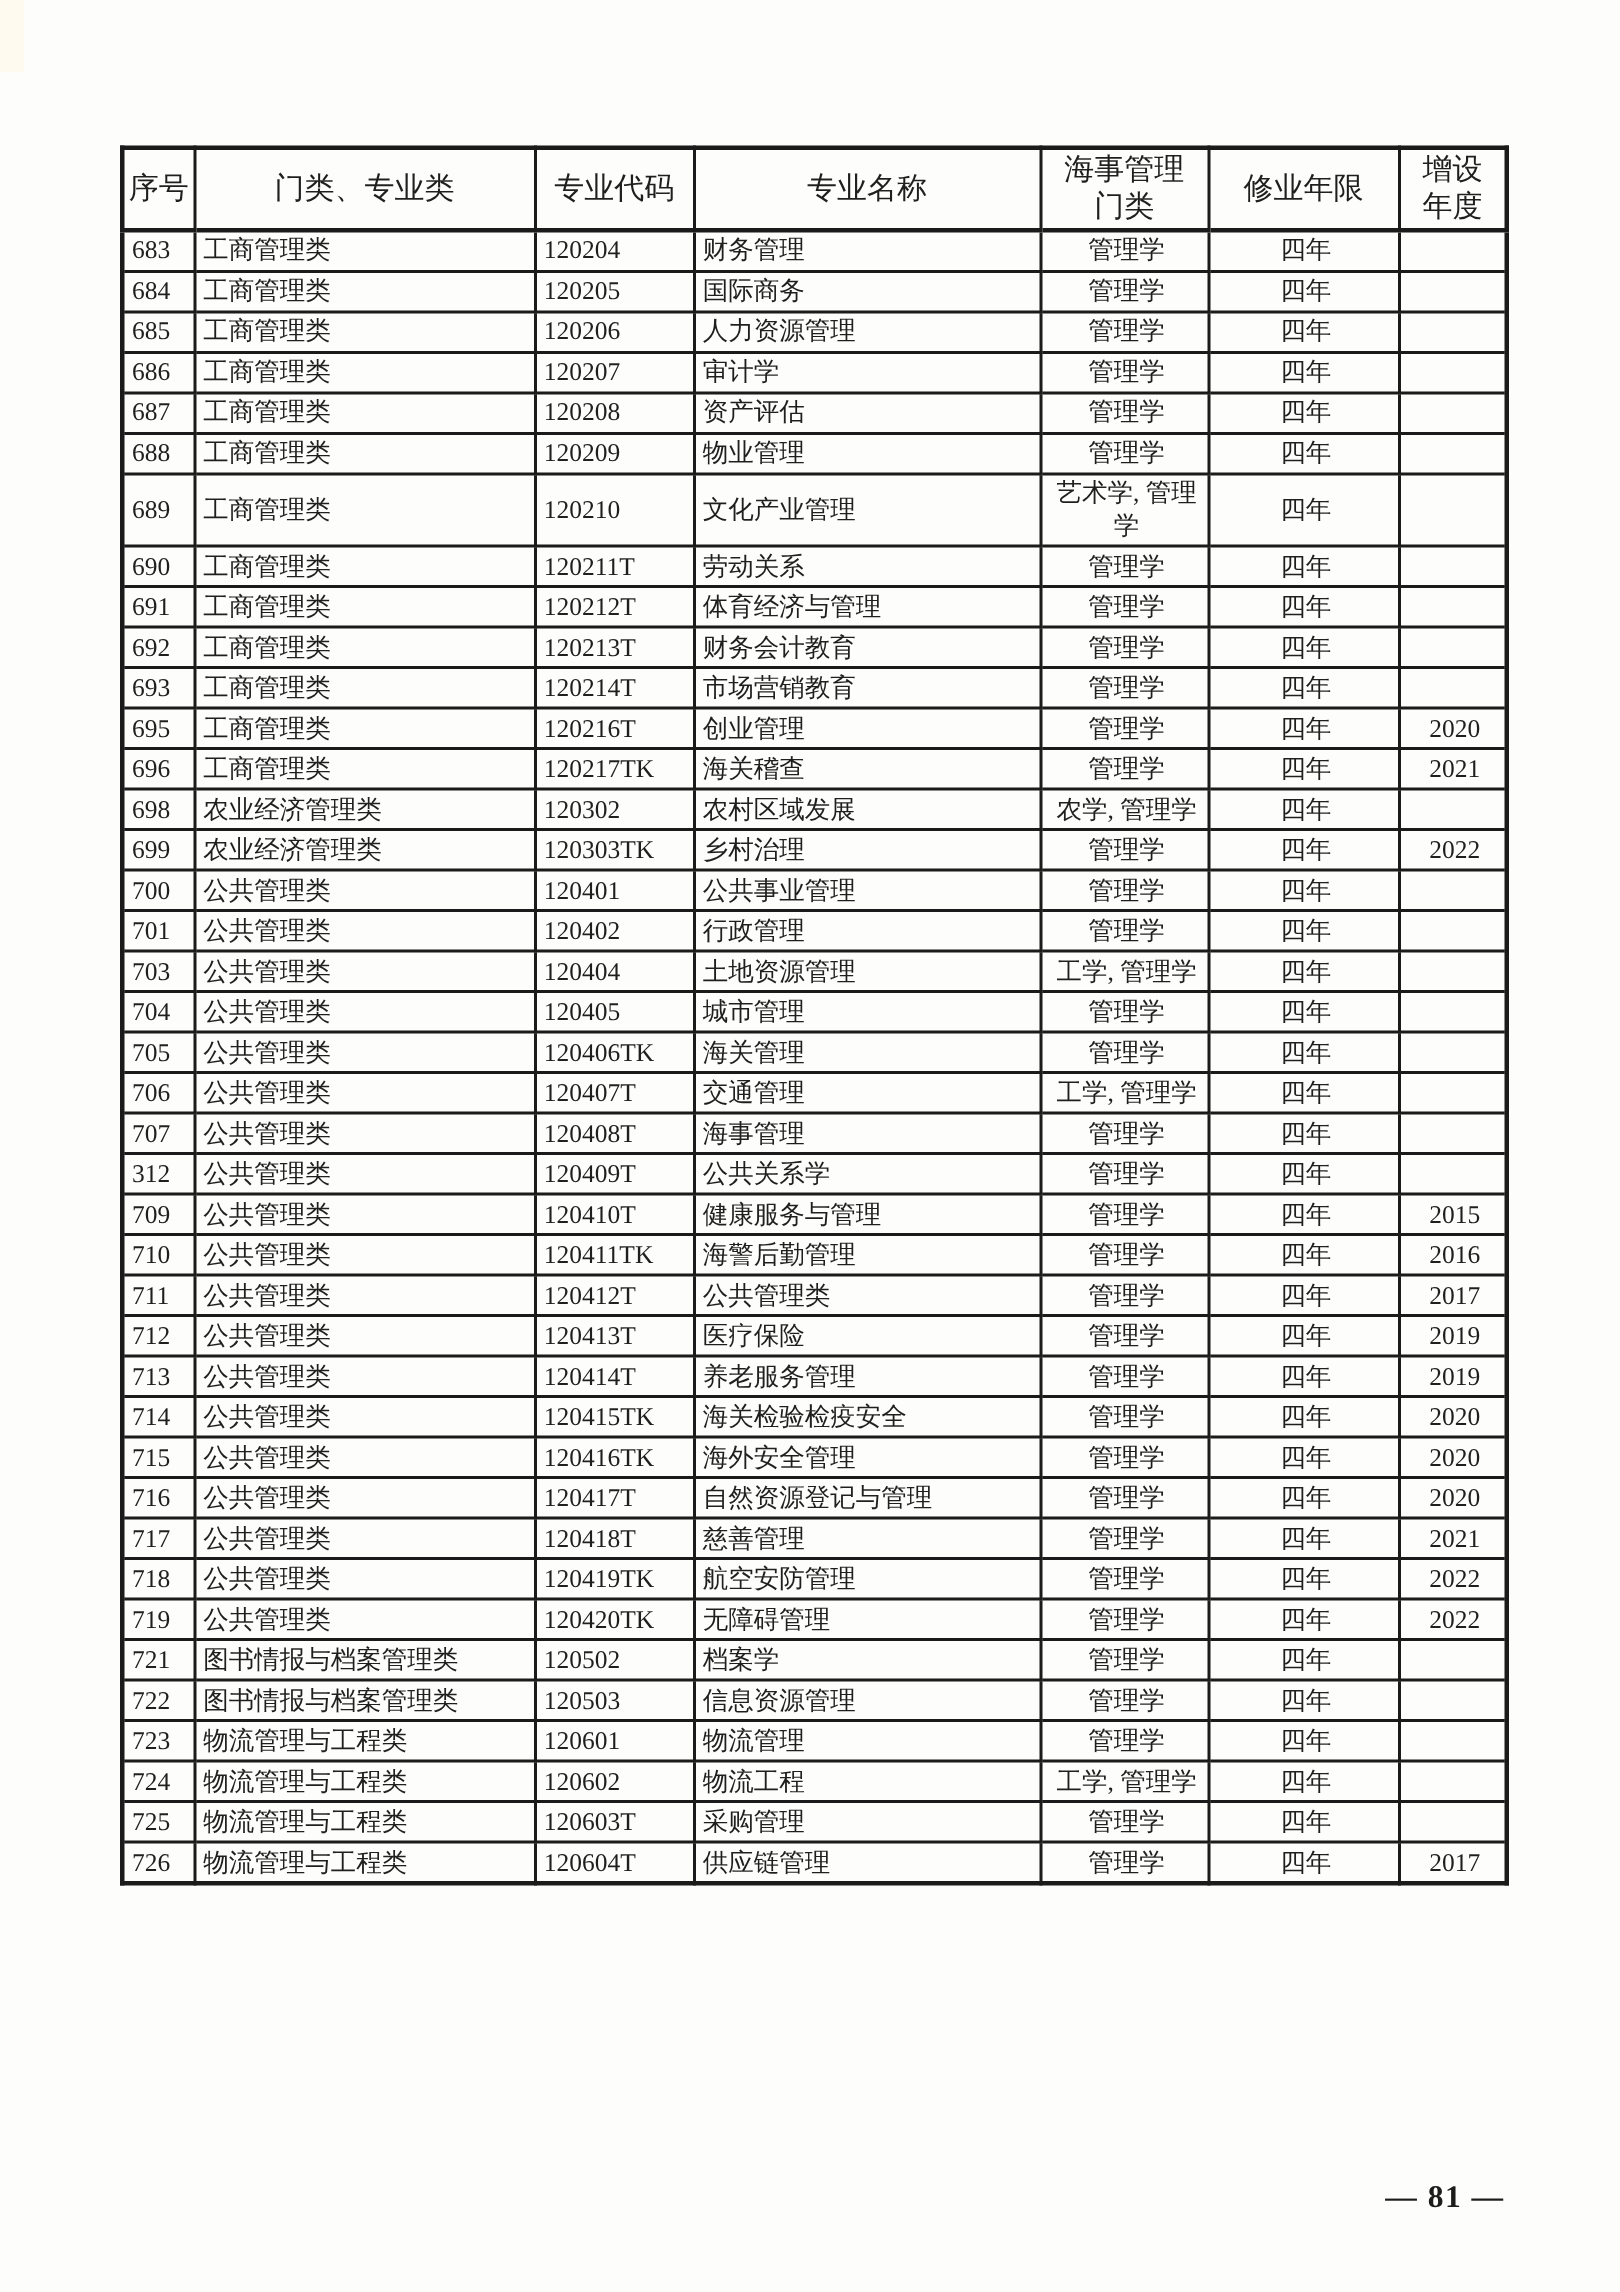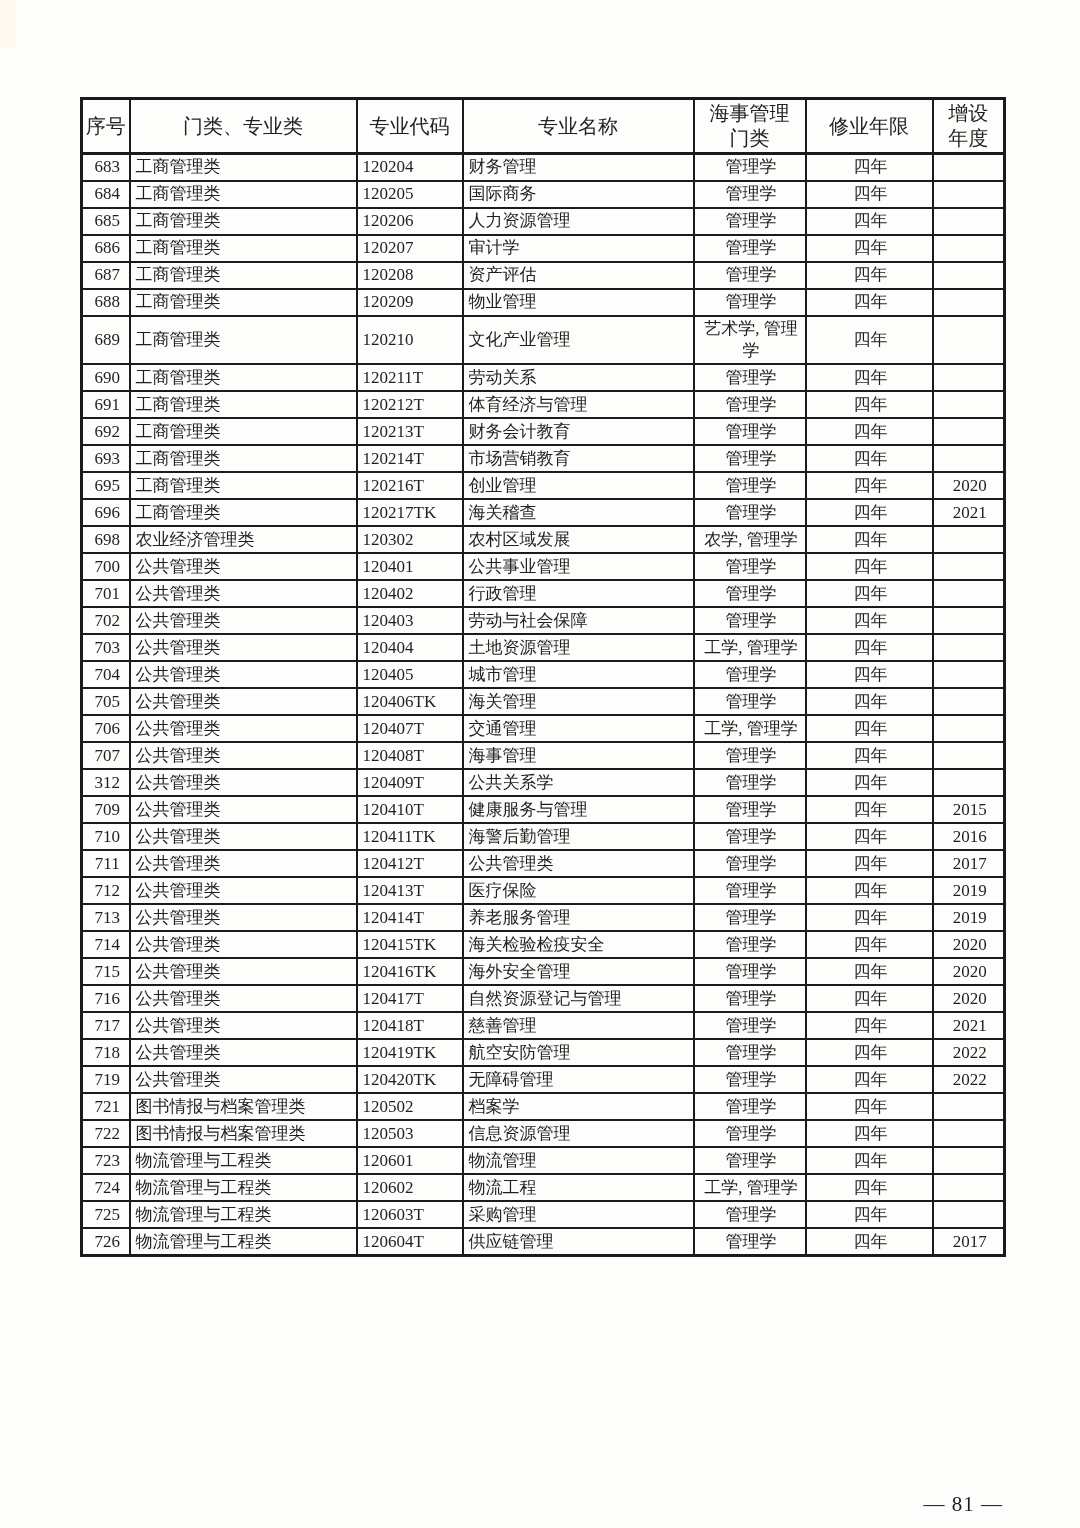--- a/index.html
+++ b/index.html
@@ -52,31 +52,32 @@
     padding:0 2px;
     white-space:pre-line;
     border-bottom-width:3px;
   }
   table.majors td{
     font-size:17px;
     height:23px;
     line-height:1.3;
     padding:1px 2px 1px 5px;
   }
-  td.col0{text-align:center;padding-left:2px;}
+  td.col0{padding-left:2px;}
   td.col1,td.col2,td.col3{text-align:left;}
   td.col4,td.col5,td.col6{text-align:center;padding-left:2px;}
   td.col4{line-height:1.15;margin-top:48px;}
   .page-number{
     position:absolute;
-    top:1492px;
+    top:1452px;
     right:77px;
     font-size:21px;
     letter-spacing:1px;
     color:#1c1c1c;
+    font-weight:bold;
   }
 </style>
 </head>
 <body>
 
 <div class="page">
 
   <div class="scan-mark"></div>
 
   <table class="majors">
@@ -223,42 +224,42 @@
         <tr>
           <td class="col0">698</td>
           <td class="col1">农业经济管理类</td>
           <td class="col2">120302</td>
           <td class="col3">农村区域发展</td>
           <td class="col4">农学, 管理学</td>
           <td class="col5">四年</td>
           <td class="col6"></td>
         </tr>
         <tr>
+          <td class="col0">699</td>
+          <td class="col1">农业经济管理类</td>
+          <td class="col2">120303TK</td>
+          <td class="col3">乡村治理</td>
+          <td class="col4">管理学</td>
+          <td class="col5">四年</td>
+          <td class="col6">2022</td>
+        </tr>
+        <tr>
           <td class="col0">700</td>
           <td class="col1">公共管理类</td>
           <td class="col2">120401</td>
           <td class="col3">公共事业管理</td>
           <td class="col4">管理学</td>
           <td class="col5">四年</td>
           <td class="col6"></td>
         </tr>
         <tr>
           <td class="col0">701</td>
           <td class="col1">公共管理类</td>
           <td class="col2">120402</td>
           <td class="col3">行政管理</td>
-          <td class="col4">管理学</td>
-          <td class="col5">四年</td>
-          <td class="col6"></td>
-        </tr>
-        <tr>
-          <td class="col0">702</td>
-          <td class="col1">公共管理类</td>
-          <td class="col2">120403</td>
-          <td class="col3">劳动与社会保障</td>
           <td class="col4">管理学</td>
           <td class="col5">四年</td>
           <td class="col6"></td>
         </tr>
         <tr>
           <td class="col0">703</td>
           <td class="col1">公共管理类</td>
           <td class="col2">120404</td>
           <td class="col3">土地资源管理</td>
           <td class="col4">工学, 管理学</td>

